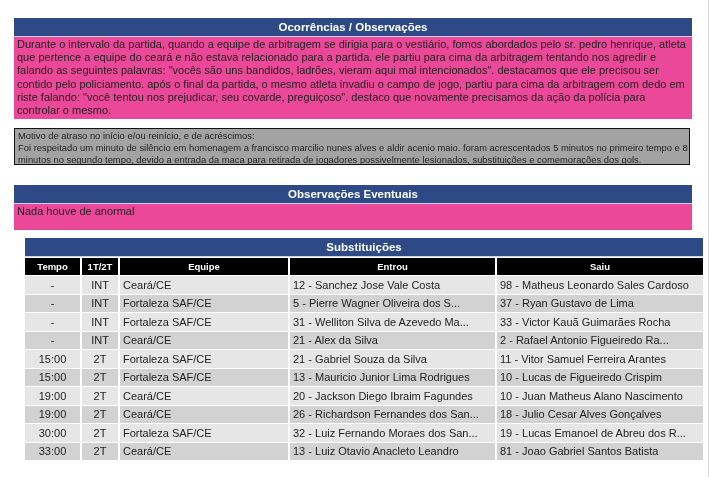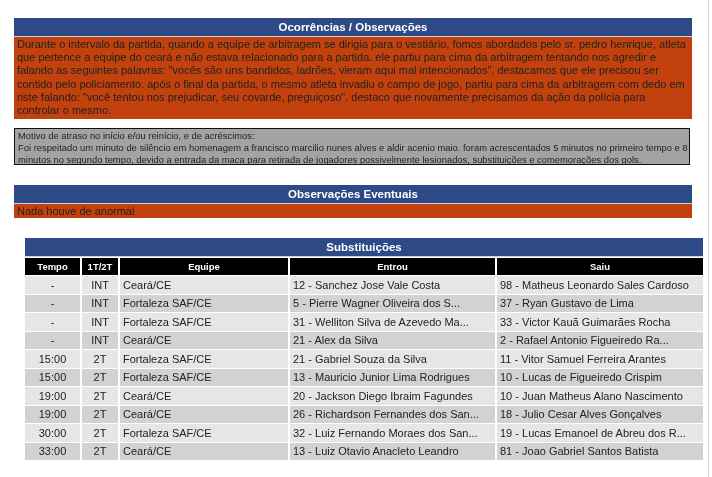--- a/index.html
+++ b/index.html
@@ -32,21 +32,21 @@
       background: #2d4a86;
       color: #ffffff;
       font-weight: bold;
       font-size: 11.5px;
       text-align: center;
       height: 18px;
       line-height: 18px;
       border-bottom: 1px solid #c9d3e6;
     }
     .gray-block {
-      background: #c2410c;
+      background: #ec4899;
       font-size: 11px;
       line-height: 13.2px;
       padding: 1px 3px 2px 3px;
       color: #222;
     }
     #ocorrencias { top: 18px; }
     #motivo {
       position: absolute;
       left: 14px;
       top: 128px;
@@ -55,21 +55,21 @@
       border: 1px solid #111;
       background: #a3a3a3;
       font-size: 9.4px;
       line-height: 12px;
       padding: 1px 0 0 3px;
       box-sizing: border-box;
       color: #222;
     }
     #eventuais { top: 185px; }
     #eventuais .gray-block {
-      height: 14px;
+      height: 26px;
       line-height: 14px;
       padding: 0 3px;
     }
     #subs { top: 238px; margin-left: 11px; }
     table {
       border-collapse: separate;
       border-spacing: 2px 1px;
       width: 682px;
       margin-left: -2px;
       font-size: 11px;

